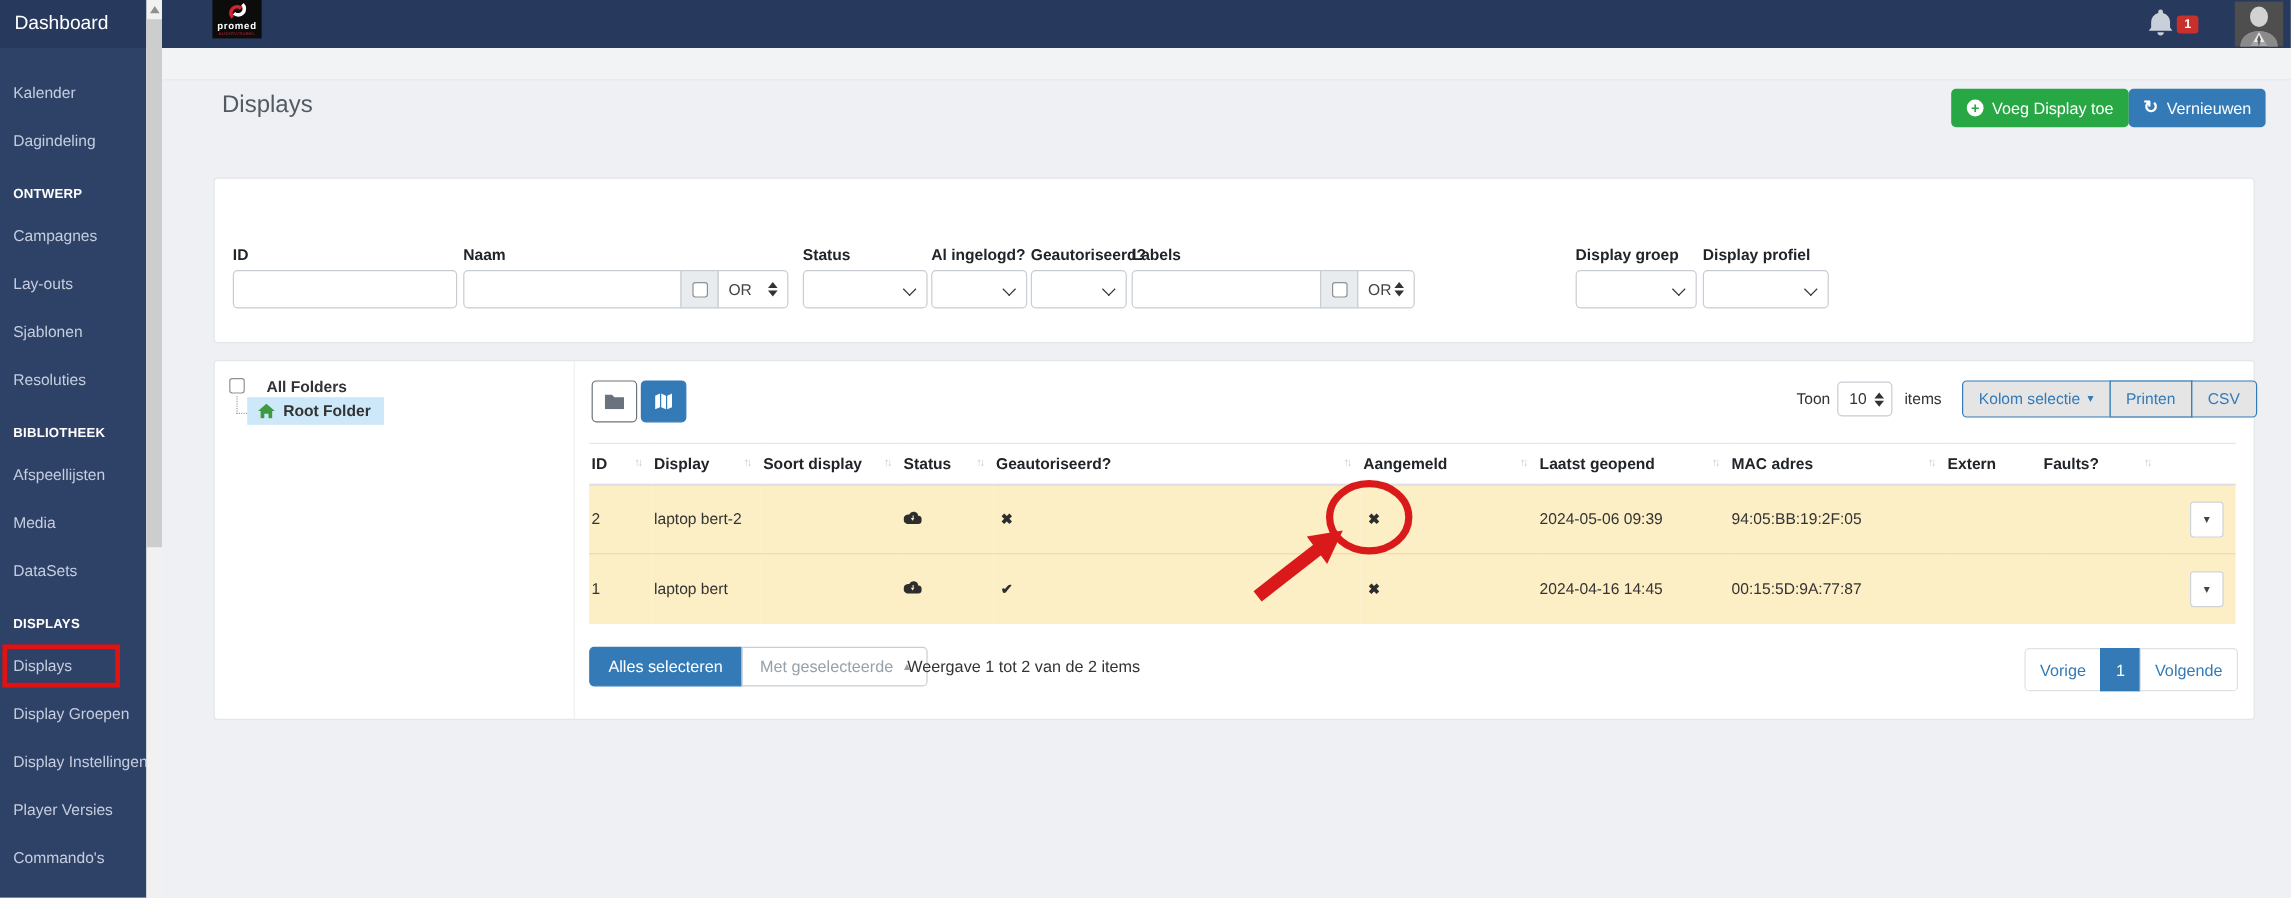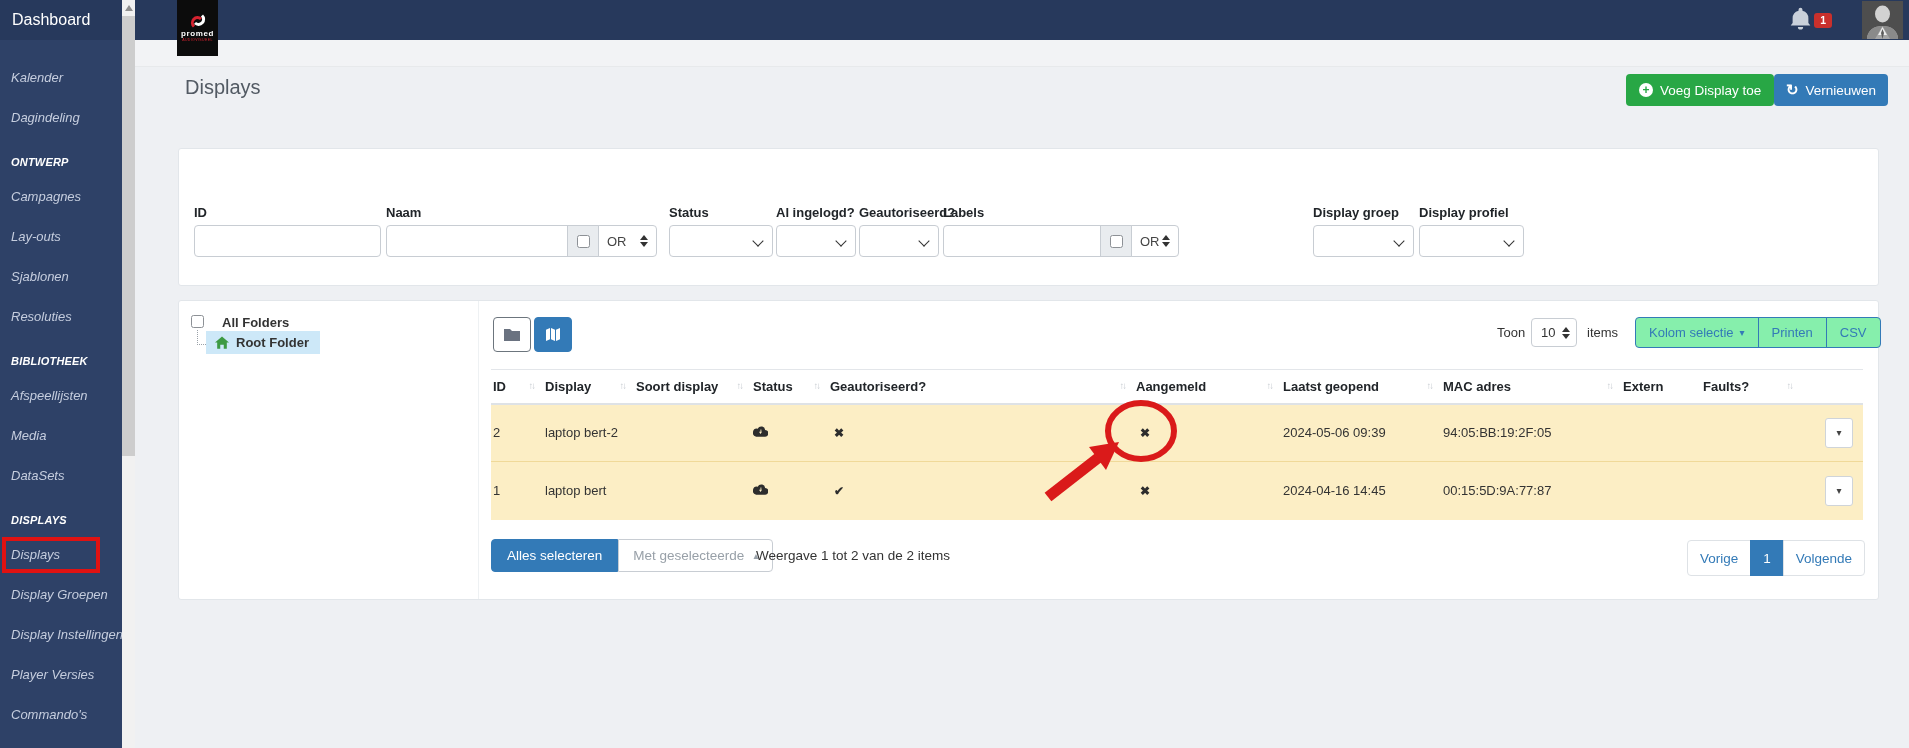--- a/index.html
+++ b/index.html
@@ -7,32 +7,32 @@
   body {
     position: relative;
     font-family: "Liberation Sans", sans-serif;
     background:#eef0f3;
     overflow:hidden;
     color:#333;
   }
   
   .sidebar { position:absolute; left:0; top:0; width:122px; height:748px; background:#2e4167; z-index:2; }
   .sidebar-header { height:40px; background:#27395c; color:#fff; font-size:16px; line-height:40px; padding-left:12px; }
-  .side-nav { padding-top:18px;font-style:italic; }
+  .side-nav { padding-top:18px; }
   .nav-item { color:#c5cdde; font-size:13px; padding:12px 11px; height:40px; cursor:pointer; white-space:nowrap; }
   .nav-section { color:#ffffff; font-weight:bold; font-size:11px; padding:18px 11px 7px 11px; height:39px; letter-spacing:.2px; }
   .nav-item.annotated { position:relative; }
   .nav-item.annotated::after { content:""; position:absolute; left:2px; right:22px; top:2px; bottom:2px; border:4px solid #e01212; pointer-events:none; }
   
   .vscroll { position:absolute; left:122px; top:0; width:13px; height:748px; background:#f1f1f1; z-index:3; }
   .vscroll .arrow { width:0; height:0; border-left:4px solid transparent; border-right:4px solid transparent; border-bottom:6px solid #8f8f8f; margin:5px auto 0; }
   .vscroll .thumb { position:absolute; left:0; top:16px; width:13px; height:440px; background:#cdcdcd; }
   
   .topbar { position:absolute; left:135px; top:0; width:1774px; height:40px; background:#27395c; z-index:2; }
-  .logo { position:absolute; left:42px; top:0; width:41px; height:56px; background:#0c0c0c; display:flex; flex-direction:column; align-items:center; justify-content:center; cursor:pointer; }
+  .logo { position:absolute; left:42px; top:0; width:41px; height:32px; background:#0c0c0c; display:flex; flex-direction:column; align-items:center; justify-content:center; cursor:pointer; }
   .logo svg { display:block; }
   .logo-text { color:#fff; font-size:8px; font-weight:bold; letter-spacing:.6px; line-height:8px; margin-top:1px; }
   .logo-sub { color:#d62330; font-size:3.5px; line-height:5px; letter-spacing:.4px; }
   .bell-wrap { position:absolute; right:77px; top:7px; width:42px; height:28px; cursor:pointer; }
   .bell-wrap .badge { position:absolute; right:0; top:6px; background:#c9302c; color:#fff; font-size:10.5px; font-weight:bold; border-radius:3px; padding:2px 6px; line-height:11px; }
   .avatar { position:absolute; right:6px; top:1px; width:41px; height:38px; overflow:hidden; cursor:pointer; }
   
   .page { position:absolute; left:135px; top:40px; width:1774px; height:708px; }
   .header-band { position:absolute; left:0; top:0; width:100%; height:27px; background:#f2f3f5; border-bottom:1px solid #e7e9eb; }
   .page-title { position:absolute; left:50px; top:36px; font-size:20px; font-weight:normal; color:#525a63; }
@@ -72,21 +72,21 @@
   .connector { position:absolute; left:18px; top:29px; width:9px; height:15px; border-left:1px dotted #9aa1a8; border-bottom:1px dotted #9aa1a8; }
   .root-chip { position:absolute; left:27px; top:30px; display:inline-flex; align-items:center; gap:7px; background:#cde8f8; padding:4px 11px 4px 9px; font-size:13px; color:#333; cursor:pointer;font-weight:bold; }
   
   .tool-btn { position:absolute; top:16px; width:38px; height:35px; border-radius:4px; display:flex; align-items:center; justify-content:center; cursor:pointer; }
   .tool-btn.folder { left:314px; background:#fff; border:1px solid #6c757d; }
   .tool-btn.map { left:355px; background:#337ab7; border:1px solid #337ab7; }
   .toon-label { position:absolute; left:1318px; top:24px; font-size:13px; }
   .size-select { position:absolute; left:1352px; top:17px; width:46px; height:29px; border:1px solid #c8cdd3; border-radius:4px; background:#fff; display:flex; align-items:center; justify-content:space-between; padding:0 6px 0 9px; font-size:13px; cursor:pointer; }
   .items-label { position:absolute; left:1408px; top:24px; font-size:13px; }
   .btn-group { position:absolute; left:1456px; top:16px; height:31px; display:flex; }
-  .btn-group .gbtn { background:#86efac; border:1px solid #337ab7; color:#337ab7; font-size:13px; padding:0 13px; display:flex; align-items:center; gap:6px; margin-left:-1px; cursor:pointer; white-space:nowrap; }
+  .btn-group .gbtn { background:#e5e5e5; border:1px solid #337ab7; color:#337ab7; font-size:13px; padding:0 13px; display:flex; align-items:center; gap:6px; margin-left:-1px; cursor:pointer; white-space:nowrap; }
   .btn-group .gbtn:first-child { border-radius:4px 0 0 4px; margin-left:0; }
   .btn-group .gbtn:last-child { border-radius:0 4px 4px 0; }
   .caret-d { font-size:10px; line-height:10px; }
   
   table.grid { position:absolute; left:312px; top:68px; width:1372px; border-collapse:collapse; table-layout:fixed; }
   table.grid thead th { height:34px; font-size:13px; font-weight:bold; color:#212529; text-align:left; padding:0 4px 0 2px; border-top:1px solid #e3e6ea; border-bottom:2px solid #dee2e6; position:relative; white-space:nowrap; cursor:pointer; }
   .sort-ico { position:absolute; right:9px; top:10px; font-size:9.5px; color:#c6cbd0; letter-spacing:-2px; }
   table.grid tbody td { height:58px; background:#fceec5; font-size:13px; color:#333; padding:0 4px 0 2px; vertical-align:middle; white-space:nowrap; }
   table.grid tbody tr:first-child td { border-bottom:1px solid #f0d999; }
   .glyph { font-size:12px; font-weight:bold; color:#2d2d2d; padding-left:4px; }

